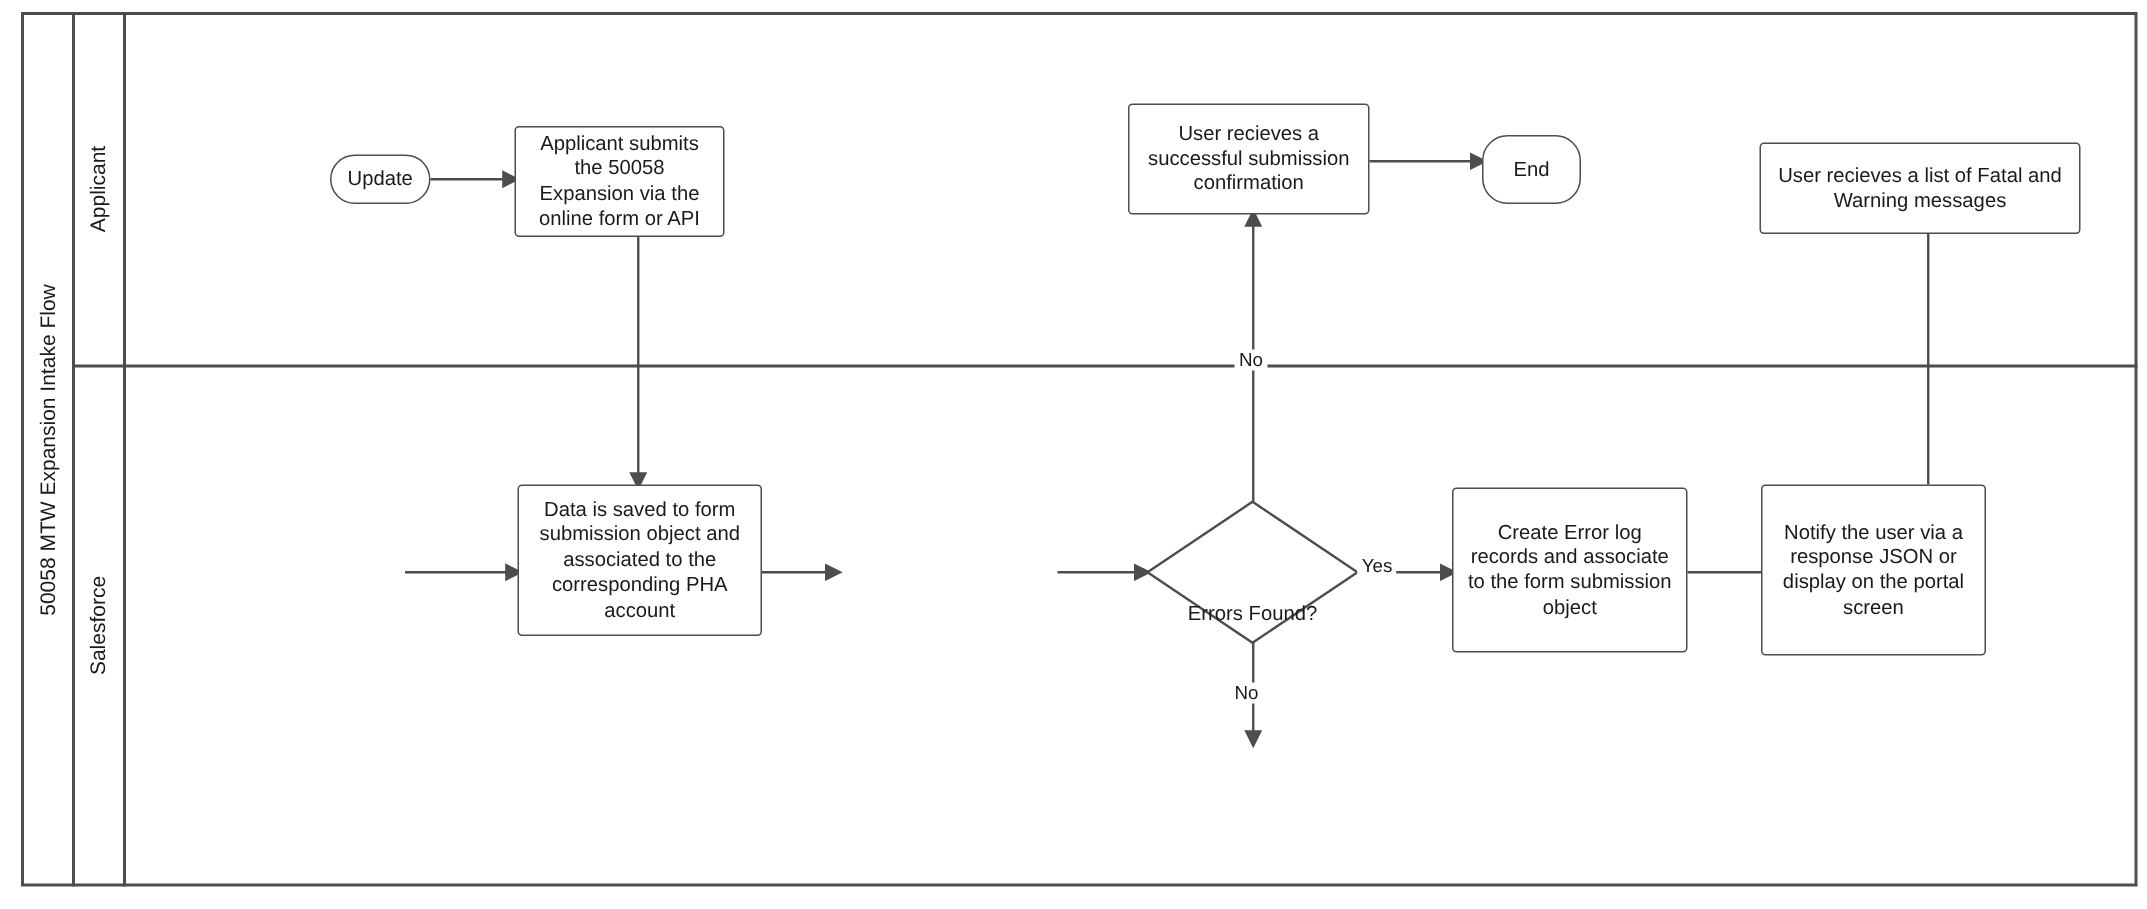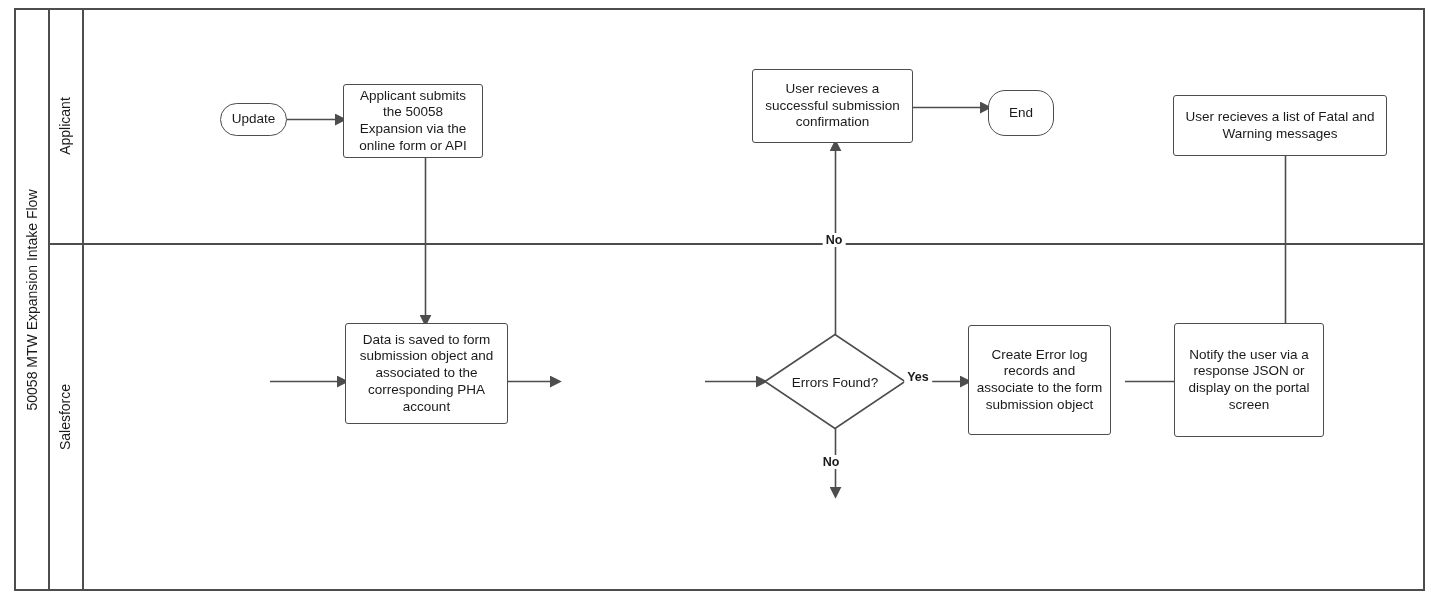--- a/index.html
+++ b/index.html
@@ -59,29 +59,30 @@
   }
   .stadium { border-radius: 17px; }
 
   .diamond-label {
     position: absolute;
     transform: translate(-50%, -50%);
     font-size: 13.5px;
     text-align: center;
     white-space: nowrap;
     color: #1a1a1a;
+    margin-top: 27px;
   }
 
   .edge-label {
     position: absolute;
     transform: translate(-50%, -50%);
     background: #ffffff;
     padding: 0 3px;
     font-size: 12.5px;
-    font-weight: 700;
+    font-weight: 400;
     color: #1a1a1a;
   }
 </style>
 </head>
 <body>
 
 <div class="canvas">
 
   <svg class="edges" viewBox="0 0 1431 606" xmlns="http://www.w3.org/2000/svg">
     <defs>
@@ -129,21 +130,21 @@
   <div class="node stadium" style="left:988px; top:90px; width:66px; height:46px;">End</div>
 
   <div class="node" style="left:1173px; top:73px; width:214px; height:61px;margin-top:22px;">User recieves a list of Fatal and Warning messages</div>
 
 
   <div class="node" style="left:345px; top:323px; width:163px; height:101px;">Data is saved to form submission object and associated to the corresponding PHA account</div>
 
 
   <div class="diamond-label" style="left:835px; top:382px;">Errors Found?</div>
 
-  <div class="node" style="left:968px; top:325px; width:143px; height:110px;">Create Error log records and associate to the form submission object</div>
+  <div class="node" style="left:968px; top:325px; width:157px; height:110px;">Create Error log records and associate to the form submission object</div>
 
   <div class="node" style="left:1174px; top:323px; width:150px; height:114px;">Notify the user via a response JSON or display on the portal screen</div>
 
 
   <div class="edge-label" style="left:834px; top:240px;">No</div>
   <div class="edge-label" style="left:918px; top:377px;">Yes</div>
   <div class="edge-label" style="left:831px; top:462px;">No</div>
 
 </div>
 

